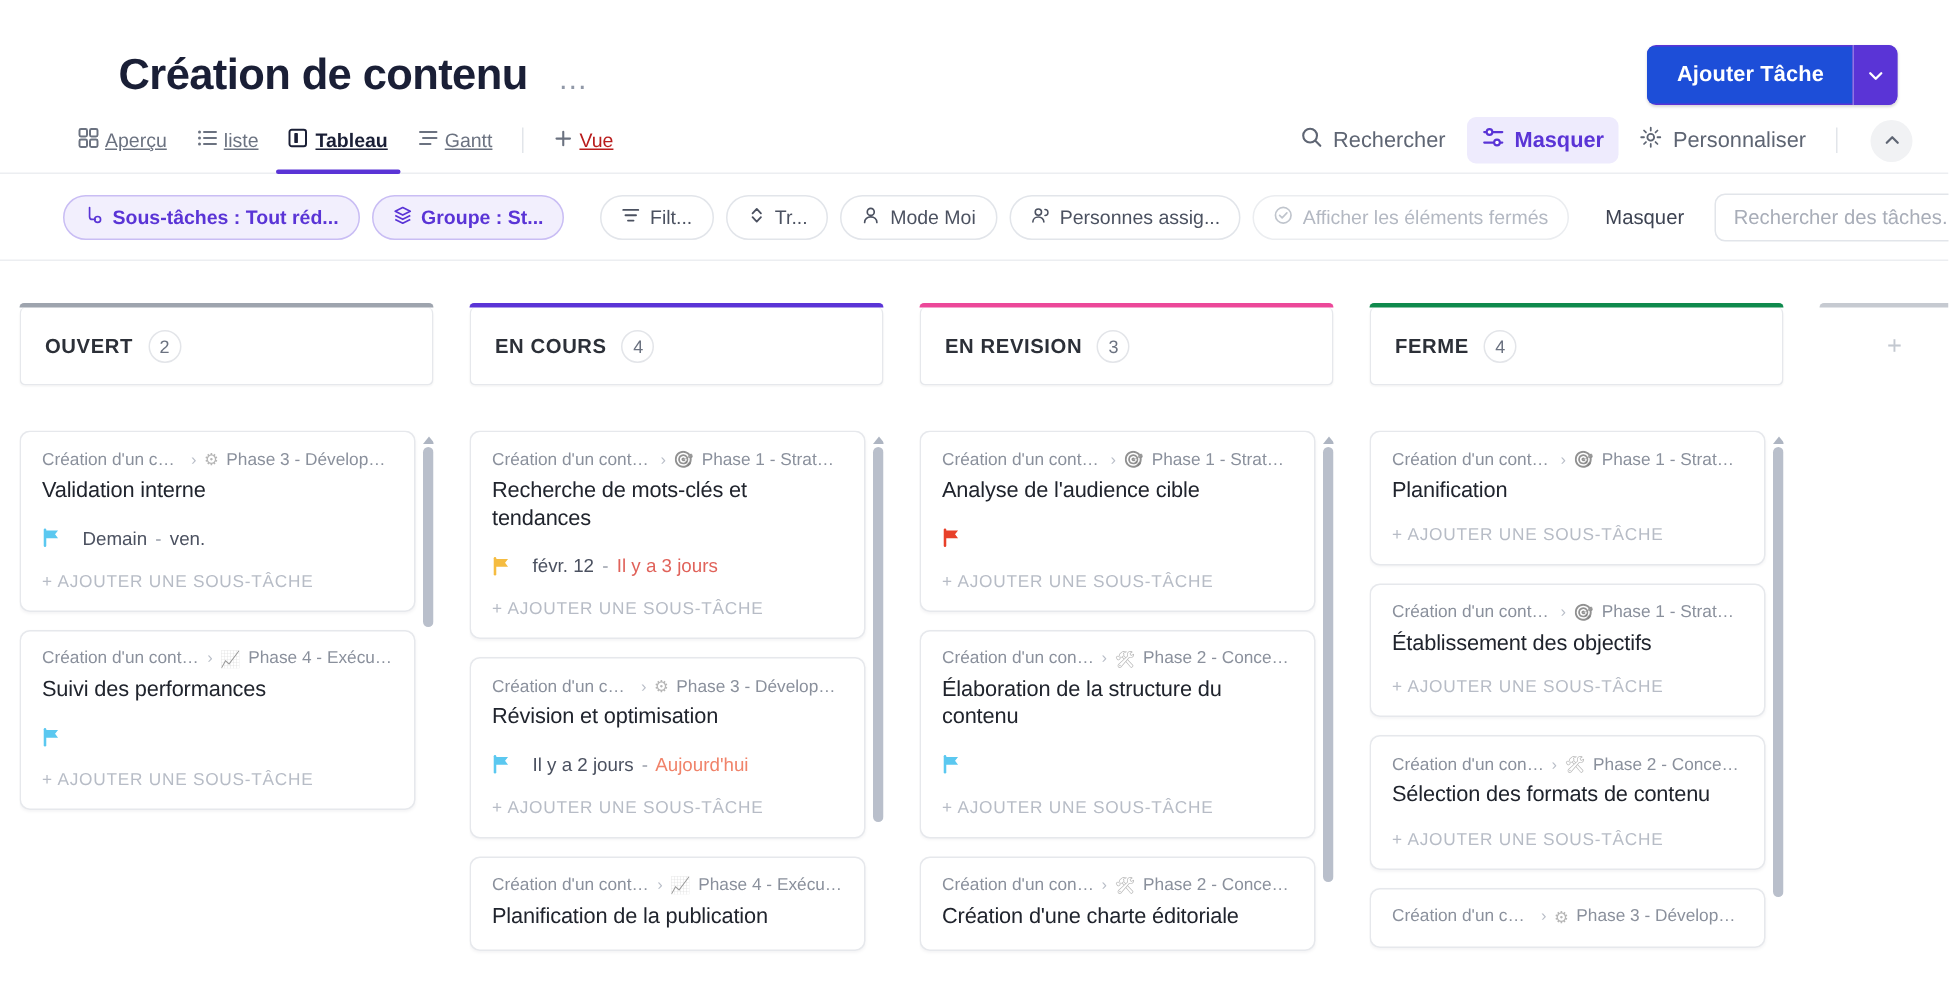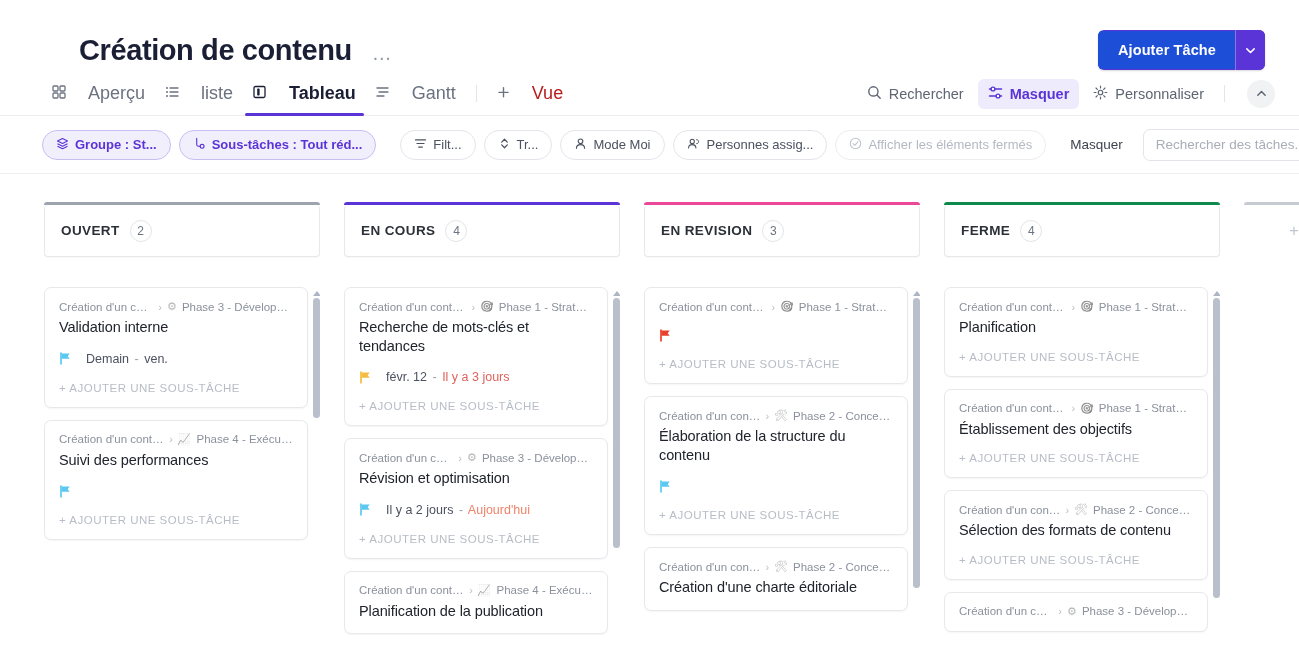--- a/index.html
+++ b/index.html
@@ -44,23 +44,23 @@
   }
 
   
   .tabs-row {
     display: flex; align-items: center;
     padding: 0 24px 0 42px; height: 44px;
     border-bottom: 1px solid #eceef1;
     position: relative;
   }
   .tab {
-    display: flex; align-items: center; gap: 22px;
-    font-size: 18px; color: #6b7280; cursor: pointer;
-    padding: 0 10px; height: 44px; position: relative;
+    display: flex; align-items: center; gap: 4px;
+    font-size: 13px; color: #6b7280; cursor: pointer;
+    padding: 0 10px; height: 44px; position: relative; text-decoration: underline;
   }
   .tab.active { color: #1a1f36; font-weight: 700; }
   .tab.active::after {
     content: ""; position: absolute; left: 2px; right: 2px; bottom: 0;
     height: 2.5px; background: #5a34d6; border-radius: 2px;
   }
   .tab-divider { width: 1px; height: 17px; background: #e2e5ea; margin: 0 10px; }
   .tab-add { color: #b91c1c; }
   .tabs-spacer { flex: 1; }
 
@@ -97,21 +97,21 @@
   .search-tasks {
     width: 210px; height: 32px; border: 1px solid #e2e5ea; border-radius: 7px;
     padding: 0 12px; font-size: 13.5px; color: #3d4352;
     font-family: "Liberation Sans", sans-serif; background: #fff;
   }
   .search-tasks::placeholder { color: #a8adb8; }
 
   
   .board {
     position: absolute; left: 0; top: 196px; right: 0; bottom: 0;
-    display: flex; gap: 24px; padding: 9px 0 0 44px;
+    display: flex; gap: 24px; padding: 9px 0 0 13px;
     overflow: hidden; background: #fff;
   }
   .column { width: 276px; flex: 0 0 276px; display: flex; flex-direction: column; }
   .col-header {
     background: #fff; border: 1px solid #e6e8ec; border-top: none;
     border-radius: 4px; height: 52px;
     display: flex; align-items: center; padding: 0 16px;
     position: relative; box-shadow: 0 1px 1px rgba(0,0,0,.03);
   }
   .col-header::before {
@@ -286,35 +286,35 @@
       <svg width="11" height="11" viewBox="0 0 12 12">
           <path d="M2 7.8 L6 3.8 L10 7.8" stroke="#5e6573" stroke-width="1.6" fill="none" stroke-linecap="round" stroke-linejoin="round"></path>
         </svg>
     </div>
   </div>
 
   <div class="filter-bar">
     <div class="chip purple">
       <span>
         <svg width="13" height="13" viewBox="0 0 14 14">
+            <path d="M4 1.5v6.5c0 1.1.9 2 2 2h2" fill="none" stroke="#5a34d6" stroke-width="1.2" stroke-linecap="round"></path>
+            <circle cx="9.8" cy="10" r="2.1" fill="none" stroke="#5a34d6" stroke-width="1.2"></circle>
+          </svg>
+      </span>
+      <span>Sous-tâches : Tout réd...</span>
+    </div>
+    <div class="chip purple">
+      <span>
+        <svg width="13" height="13" viewBox="0 0 14 14">
             <path d="M7 1.5 1.6 4.2 7 6.9l5.4-2.7z" fill="none" stroke="#5a34d6" stroke-width="1.2" stroke-linejoin="round"></path>
             <path d="M1.6 7.2 7 9.9l5.4-2.7" fill="none" stroke="#5a34d6" stroke-width="1.2" stroke-linejoin="round"></path>
             <path d="M1.6 10 7 12.7l5.4-2.7" fill="none" stroke="#5a34d6" stroke-width="1.2" stroke-linejoin="round"></path>
           </svg>
       </span>
       <span>Groupe : St...</span>
-    </div>
-    <div class="chip purple">
-      <span>
-        <svg width="13" height="13" viewBox="0 0 14 14">
-            <path d="M4 1.5v6.5c0 1.1.9 2 2 2h2" fill="none" stroke="#5a34d6" stroke-width="1.2" stroke-linecap="round"></path>
-            <circle cx="9.8" cy="10" r="2.1" fill="none" stroke="#5a34d6" stroke-width="1.2"></circle>
-          </svg>
-      </span>
-      <span>Sous-tâches : Tout réd...</span>
     </div>
     <div class="chip-sep"></div>
     <div class="chip">
       <span>
         <svg width="13" height="13" viewBox="0 0 14 14">
             <path d="M1.6 3.2h10.8M3.2 7h7.6M5 10.8h4" stroke="#4b5160" stroke-width="1.3" stroke-linecap="round"></path>
           </svg>
       </span>
       <span>Filt...</span>
     </div>
@@ -479,20 +479,21 @@
         </div>
         <div class="col-body">
           <div class="cards">
             <div class="card">
               <div class="card-breadcrumb">
         <span class="crumb-list">Création d'un contenu</span>
         <span class="crumb-arrow">›</span>
         <span class="crumb-emoji">🎯</span>
         <span class="crumb-list">Phase 1 - Stratégie</span>
       </div>
+              <div class="card-title">Analyse de l'audience cible</div>
               <div class="card-meta">
                 <span class="flag">
                   <svg width="13" height="13" viewBox="0 0 13 13">
                     <path d="M2 1.2v10.6" stroke="#e8402a" stroke-width="1.7" stroke-linecap="round"></path>
                     <path d="M2.6 1.6h8.1l-2 2.6 2 2.6H2.6z" fill="#e8402a"></path>
                   </svg>
                 </span>
               </div>
               <div class="add-subtask">+ AJOUTER UNE SOUS-TÂCHE</div>
             </div>

